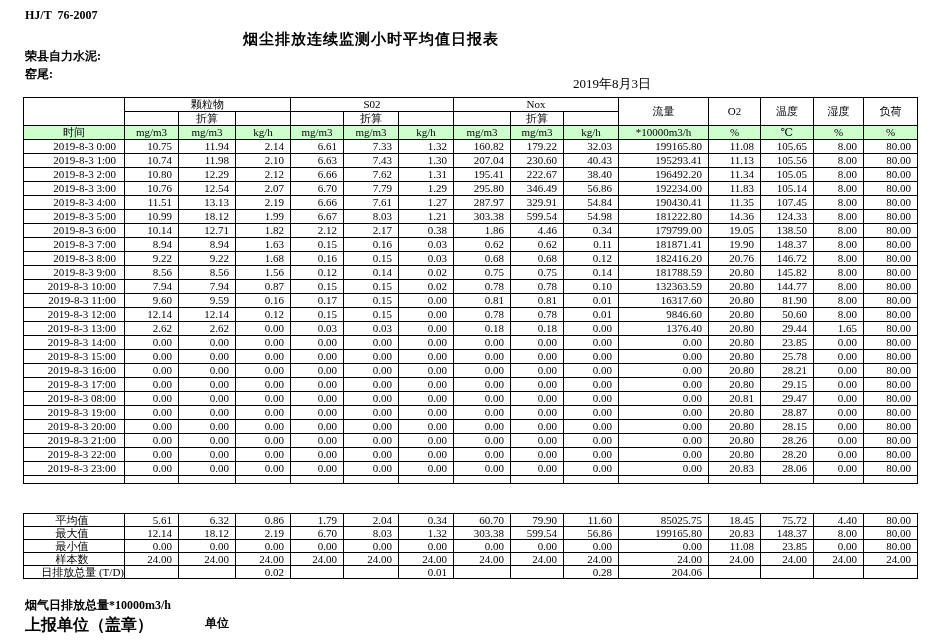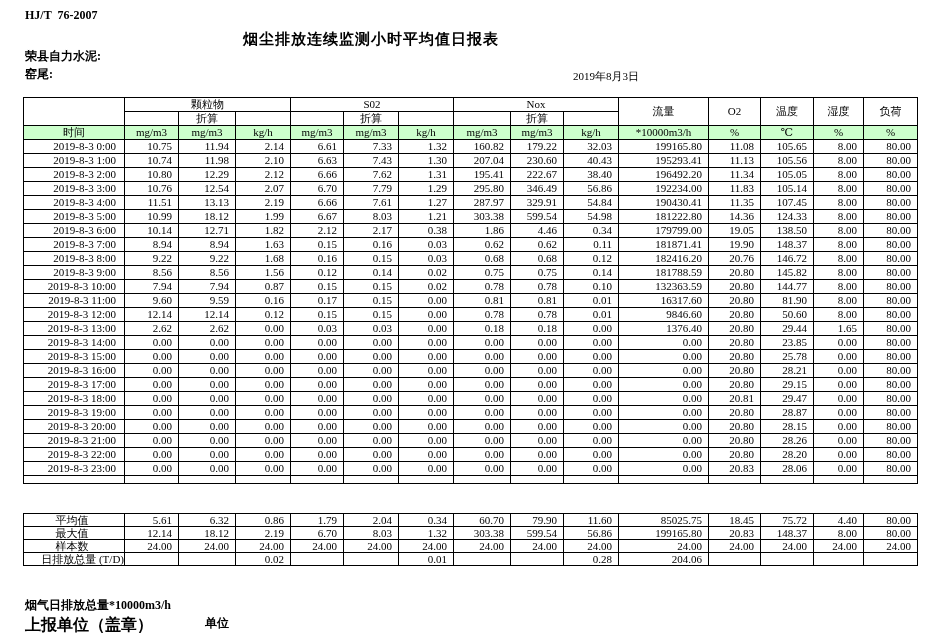--- a/index.html
+++ b/index.html
@@ -7,21 +7,21 @@
   body {
     width:947px; height:643px; background:#ffffff; position:relative;
     font-family:"Liberation Serif","DejaVu Serif",serif; color:#000;
     overflow:hidden;
   }
   .abs { position:absolute; white-space:pre; }
   #std { left:25px; top:8px; font-size:12px; font-weight:bold; }
   #title { left:223px; top:30px; font-size:15px; font-weight:bold; letter-spacing:1px;margin-left:20px; }
   #company { left:25px; top:48px; font-size:12px; font-weight:bold; }
   #location { left:25px; top:66px; font-size:12px; font-weight:bold; }
-  #date { left:573px; top:69px; font-size:11px; }
+  #date { left:573px; top:75px; font-size:13px; }
 
   #main-table, #summary-table {
     position:absolute; left:23px; border-collapse:collapse; table-layout:fixed;border-radius:13px;
   }
   #main-table { top:97px; }
   #summary-table { top:513px; }
   td {
     border:1px solid #000; font-size:11px; height:14px; line-height:13px;
     padding:0; white-space:nowrap; overflow:hidden;
   }
@@ -407,21 +407,21 @@
         <td class="num">0.00</td>
         <td class="num">0.00</td>
         <td class="num">0.00</td>
         <td class="num">0.00</td>
         <td class="num">20.80</td>
         <td class="num">29.15</td>
         <td class="num">0.00</td>
         <td class="num">80.00</td>
       </tr>
       <tr>
-        <td class="time">2019-8-3 18:00</td>
+        <td class="time">2019-8-3 08:00</td>
         <td class="num">0.00</td>
         <td class="num">0.00</td>
         <td class="num">0.00</td>
         <td class="num">0.00</td>
         <td class="num">0.00</td>
         <td class="num">0.00</td>
         <td class="num">0.00</td>
         <td class="num">0.00</td>
         <td class="num">0.00</td>
         <td class="num">0.00</td>
@@ -582,20 +582,37 @@
         <td class="num">303.38</td>
         <td class="num">599.54</td>
         <td class="num">56.86</td>
         <td class="num">199165.80</td>
         <td class="num">20.83</td>
         <td class="num">148.37</td>
         <td class="num">8.00</td>
         <td class="num">80.00</td>
       </tr>
       <tr>
+        <td class="label">最小值</td>
+        <td class="num">0.00</td>
+        <td class="num">0.00</td>
+        <td class="num">0.00</td>
+        <td class="num">0.00</td>
+        <td class="num">0.00</td>
+        <td class="num">0.00</td>
+        <td class="num">0.00</td>
+        <td class="num">0.00</td>
+        <td class="num">0.00</td>
+        <td class="num">0.00</td>
+        <td class="num">11.08</td>
+        <td class="num">23.85</td>
+        <td class="num">0.00</td>
+        <td class="num">80.00</td>
+      </tr>
+      <tr>
         <td class="label">样本数</td>
         <td class="num">24.00</td>
         <td class="num">24.00</td>
         <td class="num">24.00</td>
         <td class="num">24.00</td>
         <td class="num">24.00</td>
         <td class="num">24.00</td>
         <td class="num">24.00</td>
         <td class="num">24.00</td>
         <td class="num">24.00</td>

